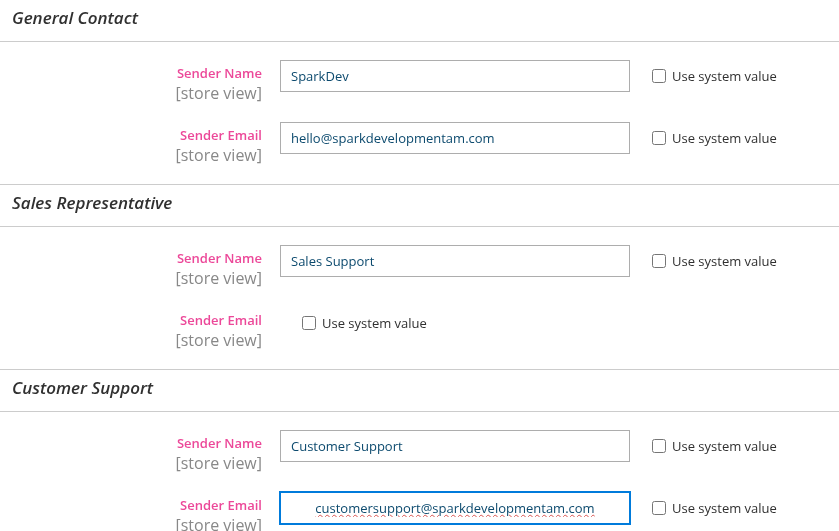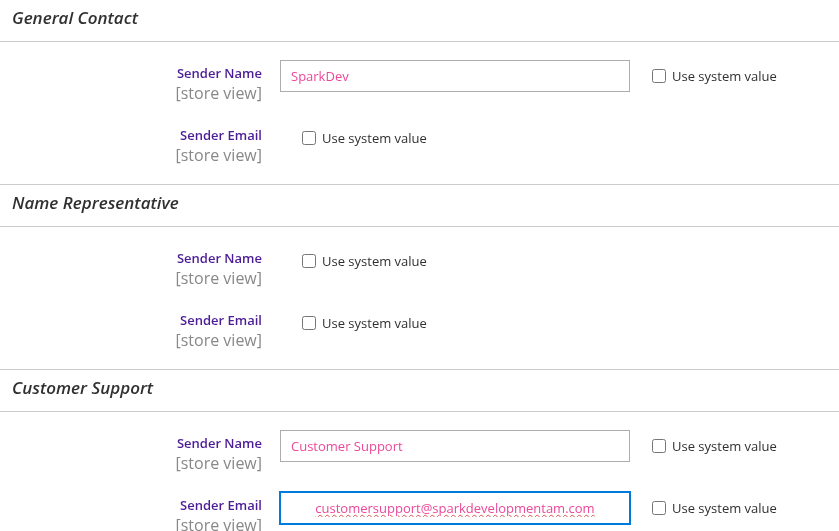--- a/index.html
+++ b/index.html
@@ -31,38 +31,38 @@
     }
     .field-label-col {
       width: 268px;
       text-align: right;
       padding-right: 18px;
       padding-top: 4px;
     }
     .field-label {
       font-size: 13px;
       font-weight: 600;
-      color: #4c1d95;
+      color: #ec4899;
       display: block;
     }
     .field-scope {
       font-size: 16px;
       color: #888;
       display: block;
       margin-top: 0px;
     }
     .field-input-col {
       width: 350px;
     }
     .field-input-col input[type="text"] {
       width: 100%;
       padding: 6px 10px;
       border: 1px solid #adadad;
       font-size: 13px;
-      color: #ec4899;
+      color: #0c4a6e;
       height: 32px;
       font-family: inherit;
     }
     .field-input-col input.focused {
       border-color: #007bdb;
       box-shadow: 0 0 0 1px #007bdb;
     }
     .field-input-col input.spellcheck {
       text-decoration-line: underline;
       text-decoration-style: wavy;
@@ -108,36 +108,42 @@
       <input type="checkbox" id="gn1" style="">
       <label for="gn1">Use system value</label>
     </div>
   </div>
 
   <div class="field-row">
     <div class="field-label-col">
       <span class="field-label">Sender Email</span>
       <span class="field-scope">[store view]</span>
     </div>
+    <div class="field-input-col">
+      <input type="text" value="hello@sparkdevelopmentam.com" style="">
+    </div>
     <div class="field-checkbox-col">
       <input type="checkbox" id="ge1" style="">
       <label for="ge1">Use system value</label>
     </div>
   </div>
 </div>
 
 <div class="section">
   <div class="section-header">
-    <span>Name Representative</span>
+    <span>Sales Representative</span>
   </div>
 
   <div class="field-row">
     <div class="field-label-col">
       <span class="field-label">Sender Name</span>
       <span class="field-scope">[store view]</span>
+    </div>
+    <div class="field-input-col">
+      <input type="text" value="Sales Support" style="">
     </div>
     <div class="field-checkbox-col">
       <input type="checkbox" id="sn1" style="">
       <label for="sn1">Use system value</label>
     </div>
   </div>
 
   <div class="field-row">
     <div class="field-label-col">
       <span class="field-label">Sender Email</span>

